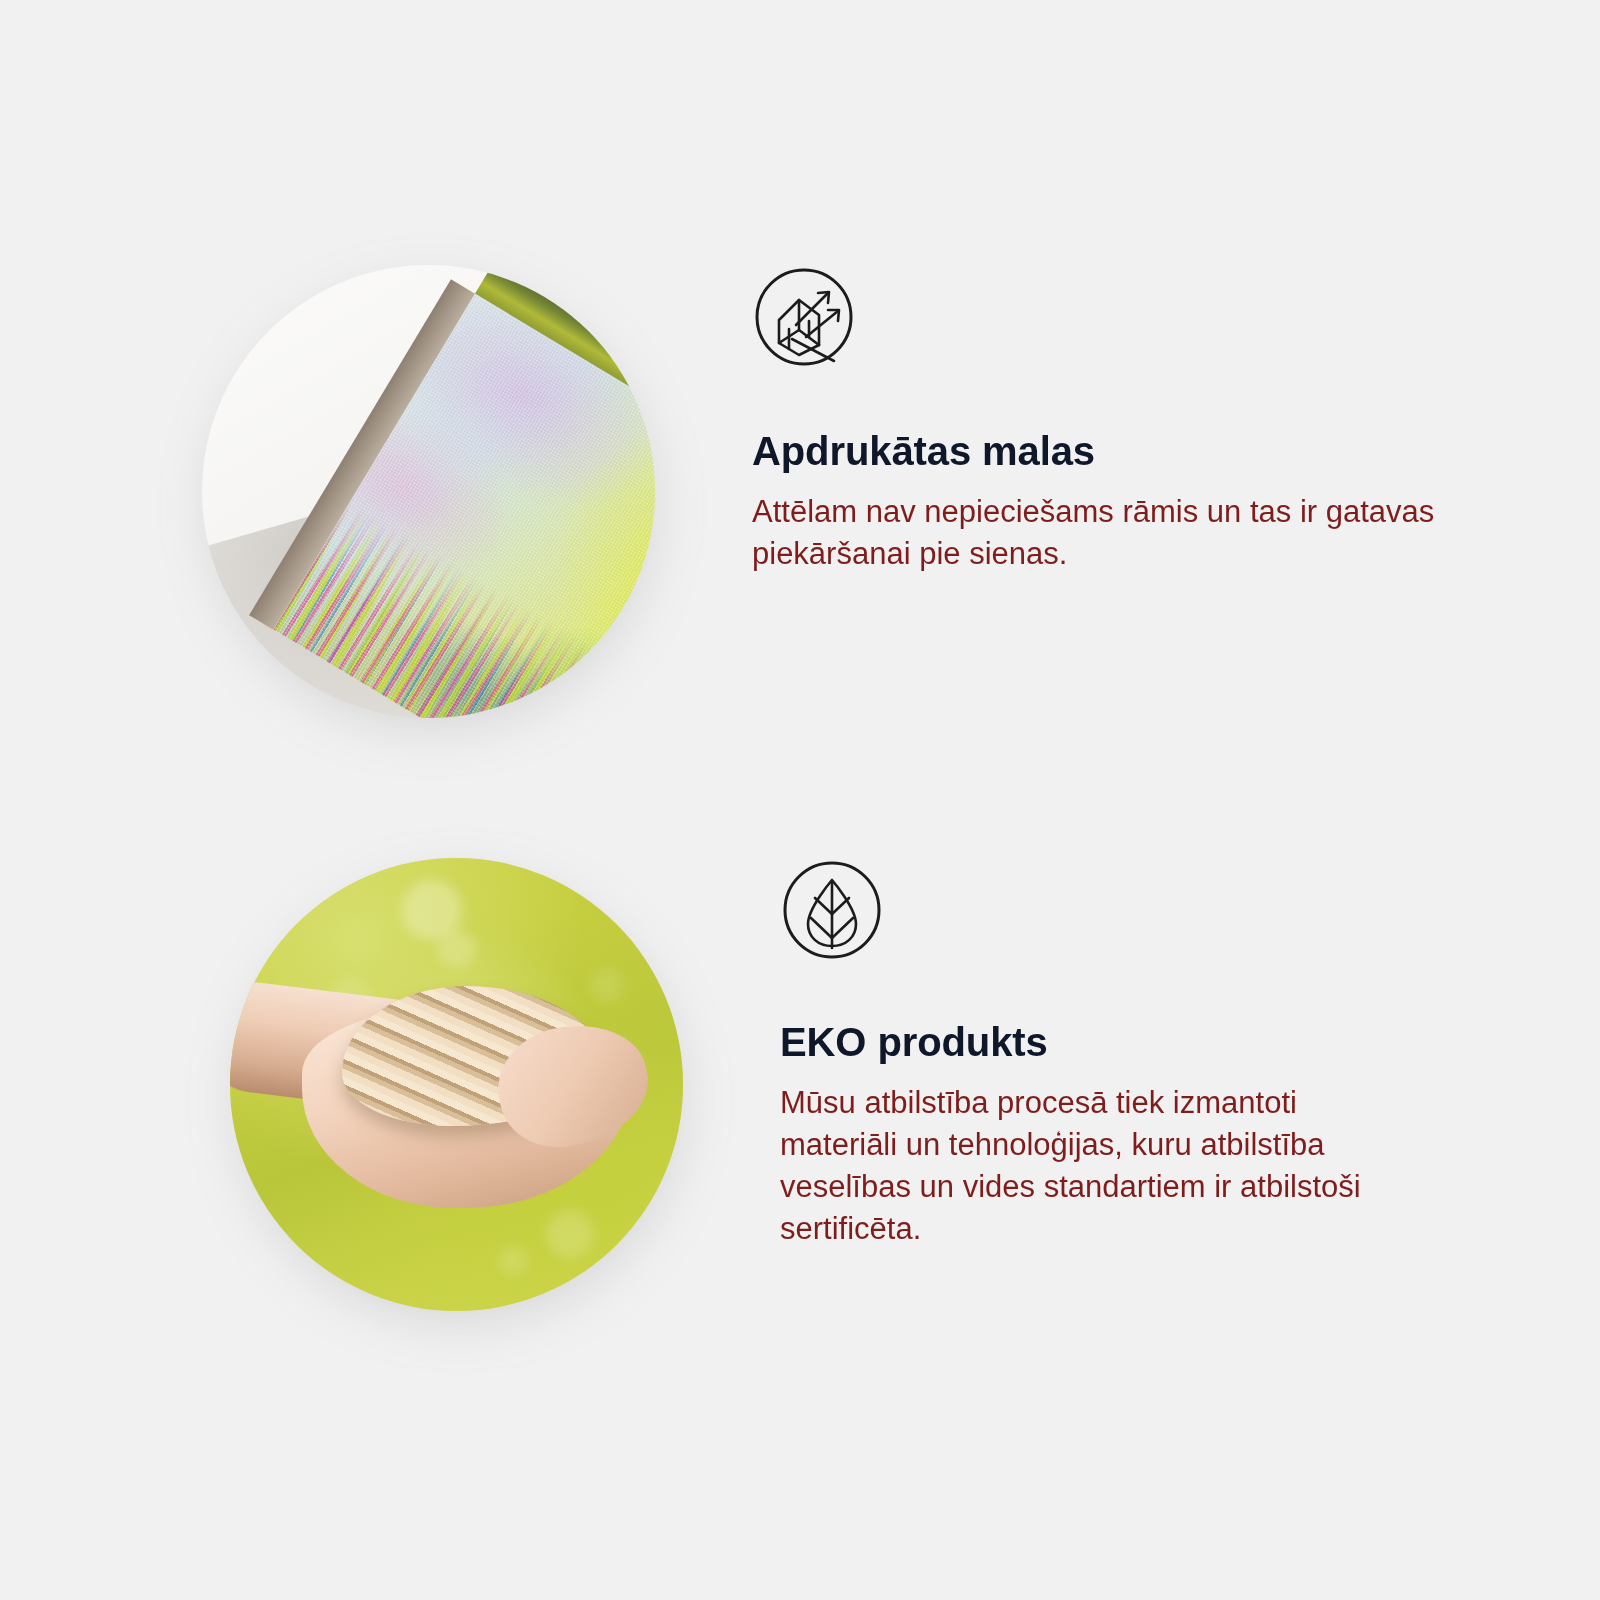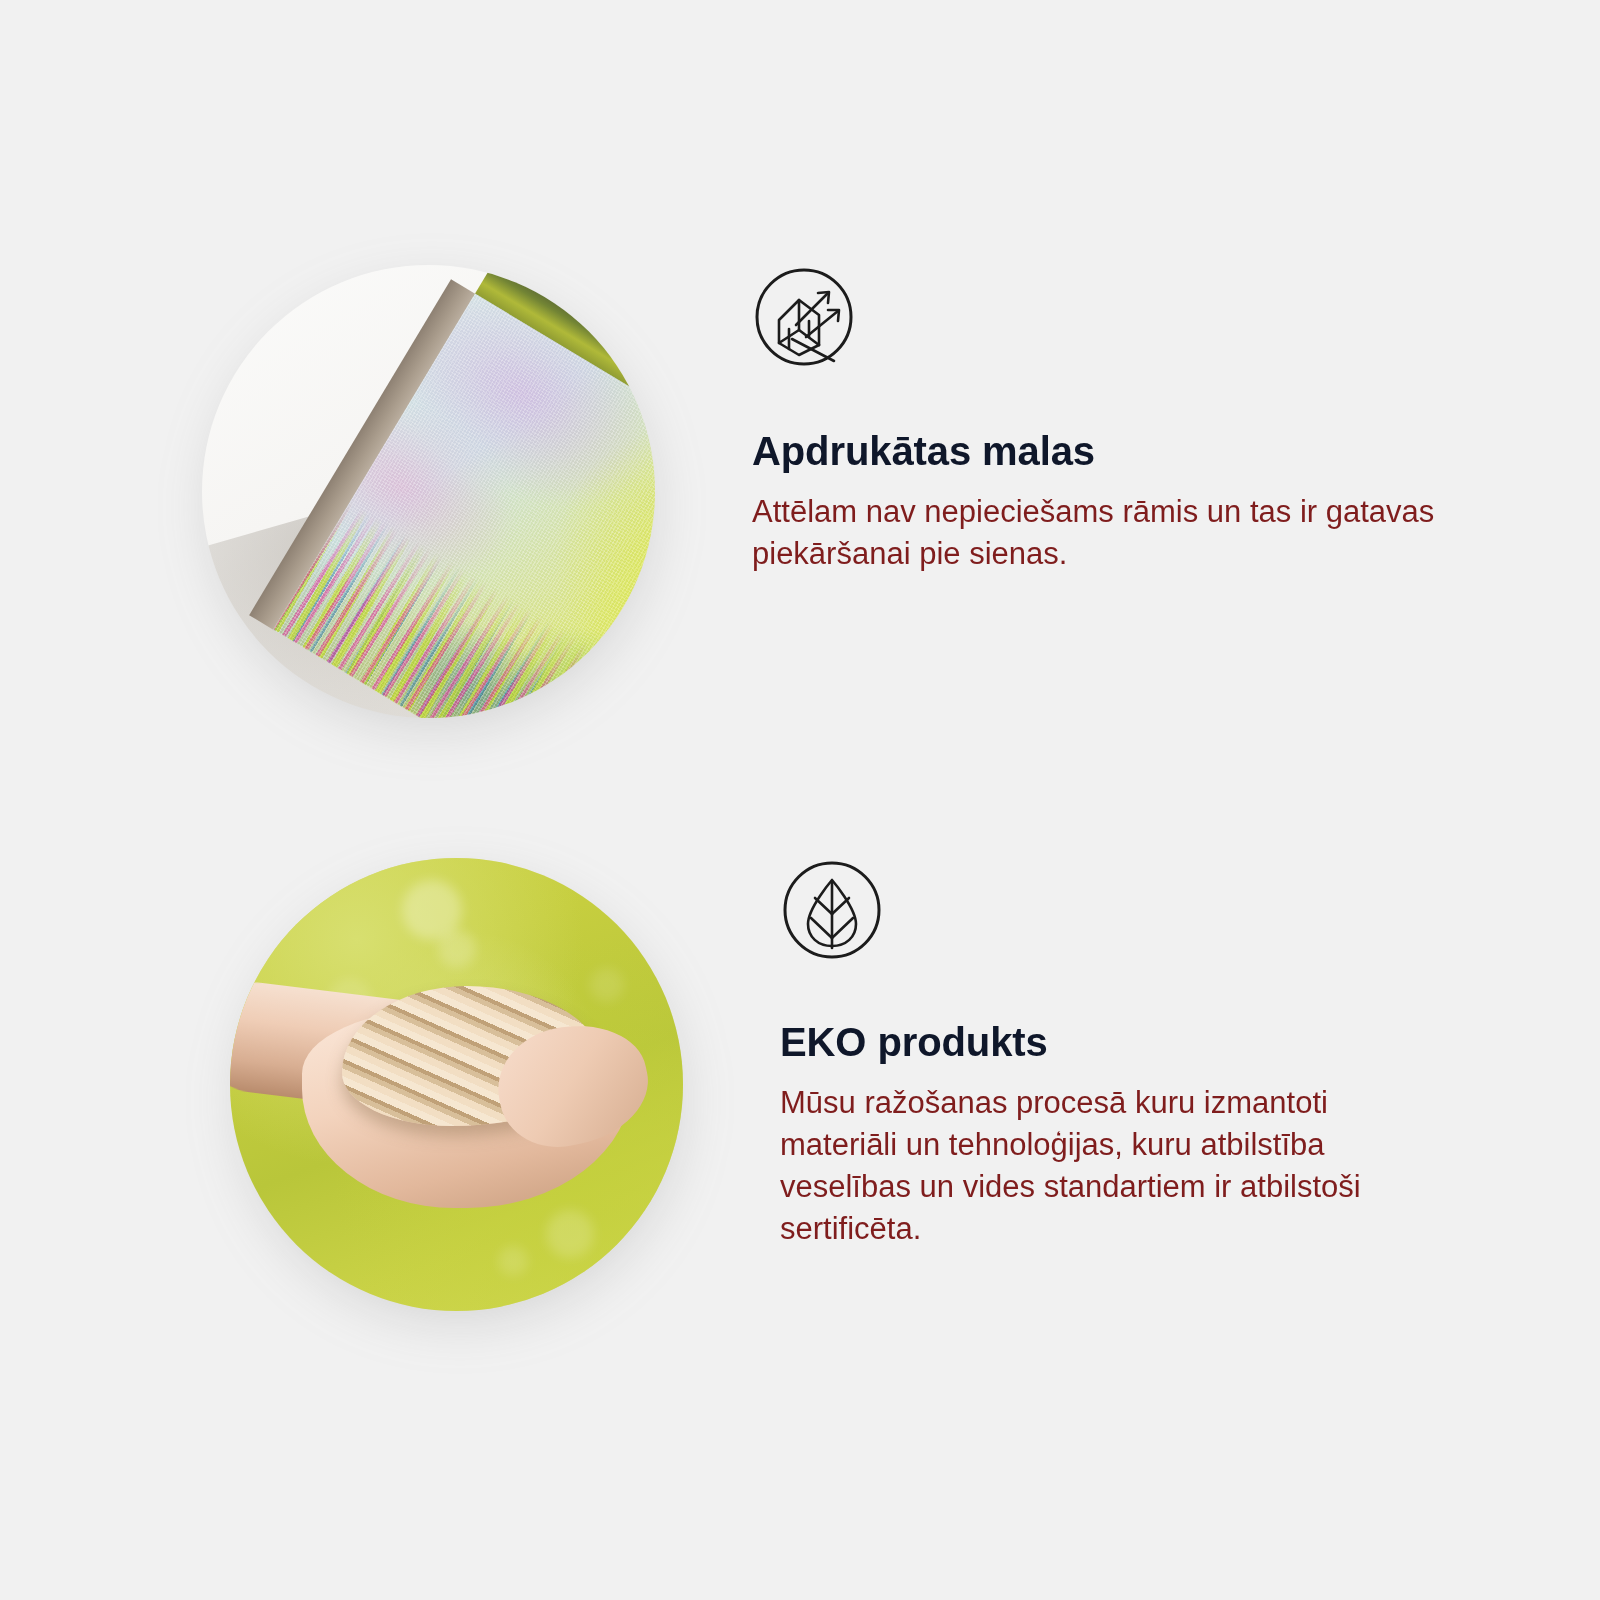--- a/index.html
+++ b/index.html
@@ -320,17 +320,17 @@
           <path d="M52 24 L52 90"></path>
           <path d="M52 56 L35 40"></path>
           <path d="M52 56 L69 40"></path>
           <path d="M52 80 L31 60"></path>
           <path d="M52 80 L73 60"></path>
         </g>
       </svg>
 
       <h2 class="feature-title">EKO produkts</h2>
 
-      <p class="feature-desc">Mūsu ražošanas procesā kuru izmantoti materiāli un tehnoloģijas, kuru atbilstība veselības un vides standartiem ir atbilstoši sertificēta.</p>
+      <p class="feature-desc">Mūsu atbilstība procesā tiek izmantoti materiāli un tehnoloģijas, kuru atbilstība veselības un vides standartiem ir atbilstoši sertificēta.</p>
     </div>
   </section>
 
 </div>
 
 </body></html>

